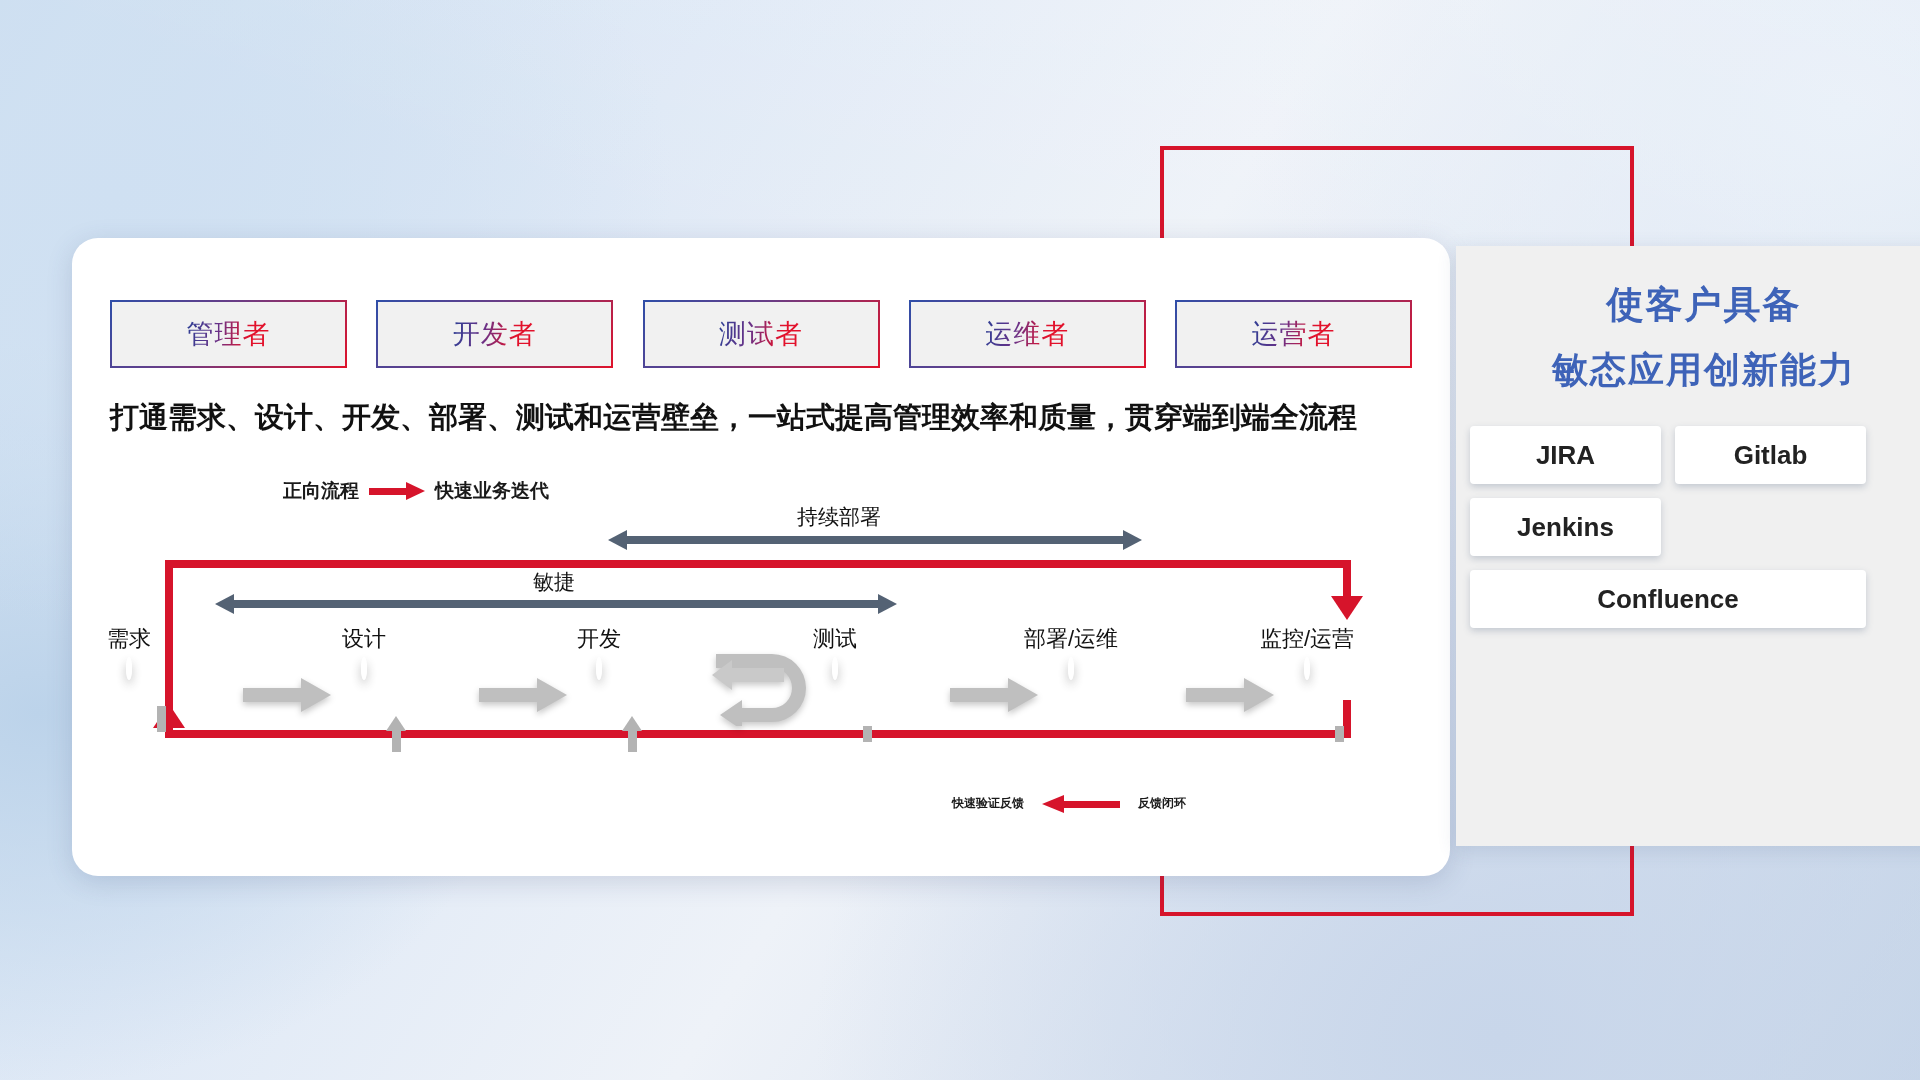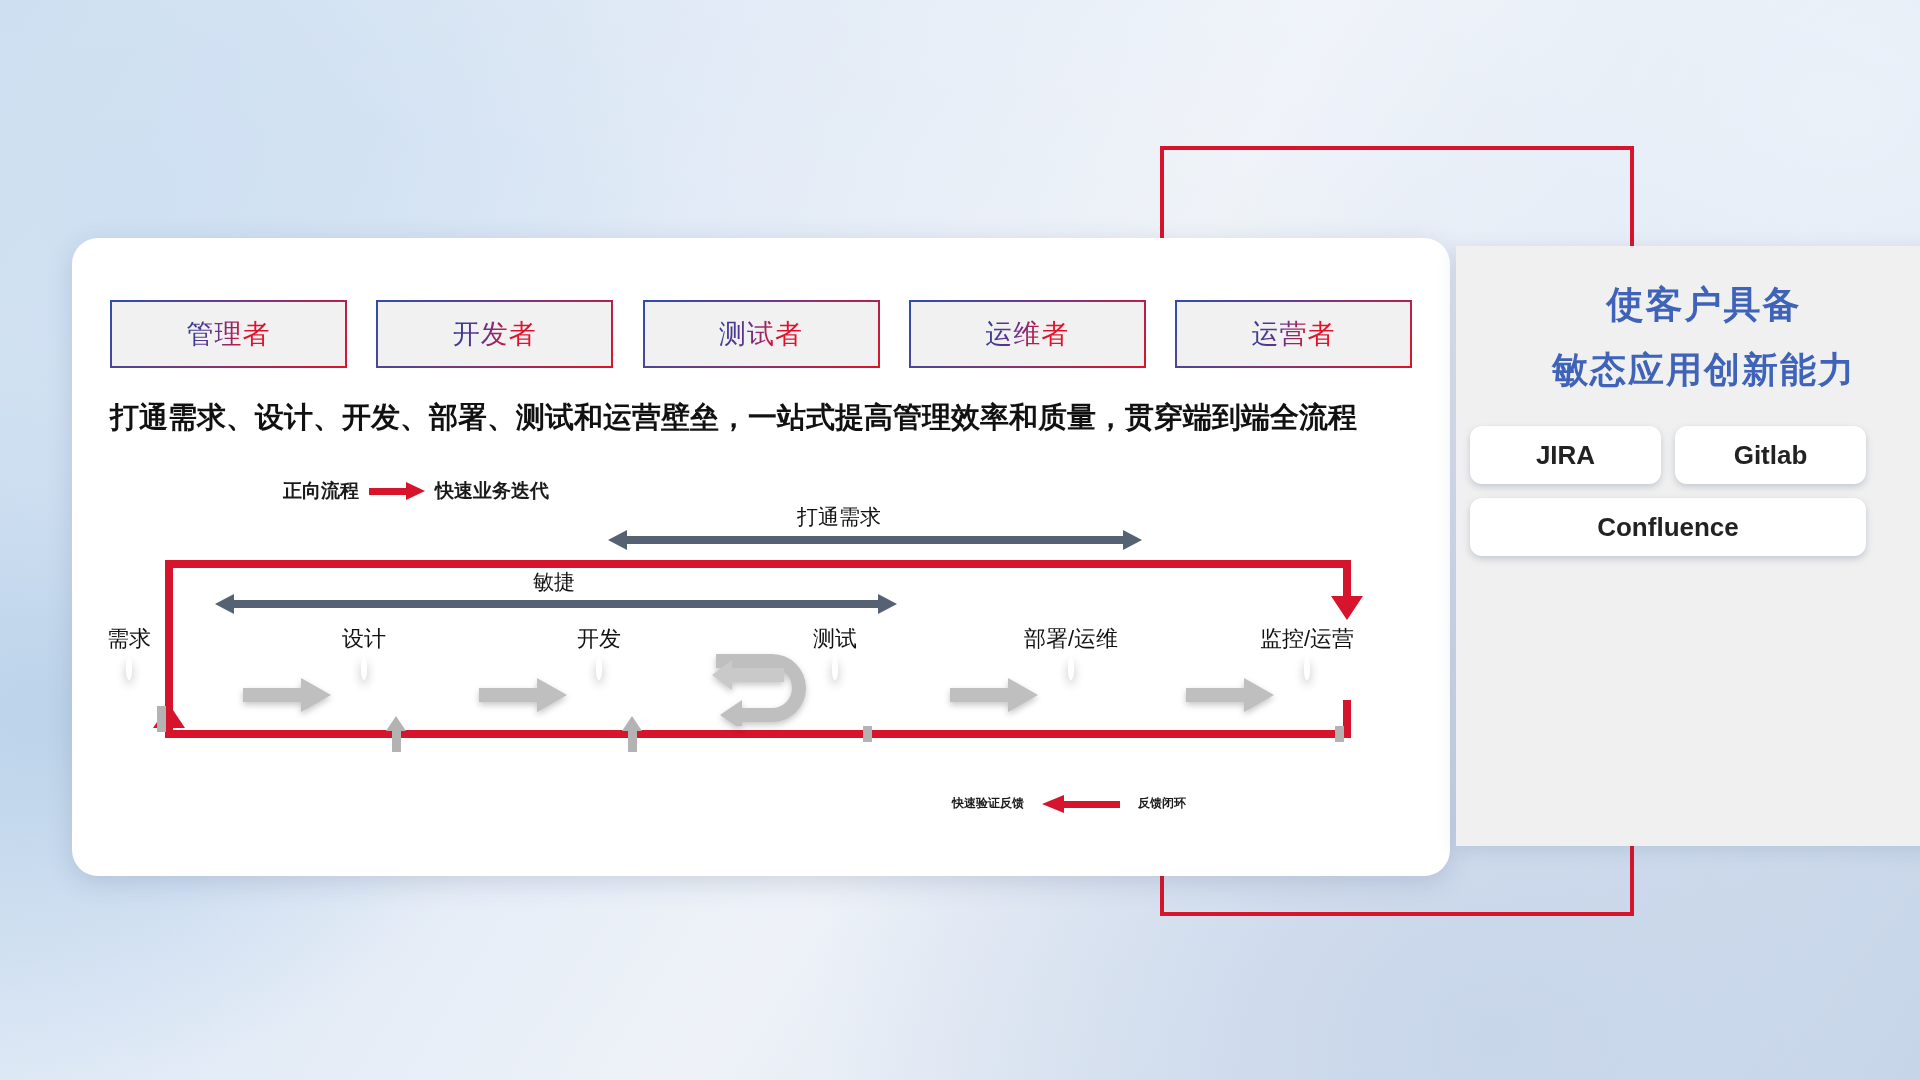--- a/index.html
+++ b/index.html
@@ -215,21 +215,21 @@
     text-align:center;color:#3e63b8;font-weight:bold;
     font-size:37px;letter-spacing:2px;
   }
   #panel-title1{position:absolute;left:0;right:0;top:34px;}
   #panel-title2{position:absolute;left:0;right:0;top:100px;font-size:36px;}
   #tools{
     position:absolute;left:14px;top:180px;width:396px;
     display:flex;flex-wrap:wrap;gap:14px 14px;
   }
   .tool-chip{
-    height:58px;border-radius:12px;background:#fff;
+    height:58px;border-radius:4px;background:#fff;
     display:flex;align-items:center;justify-content:center;
     font-size:26px;font-weight:bold;color:#222;
     box-shadow:0 3px 7px rgba(70,90,120,.26);
     box-sizing:border-box;
   }
   .tool-half{width:191px;}
   .tool-full{width:396px;}
 </style>
 </head>
 <body>
@@ -262,21 +262,21 @@
 </div>
 
 <div id="headline">打通需求、设计、开发、部署、测试和运营壁垒，一站式提高管理效率和质量，贯穿端到端全流程</div>
 
 <div id="legend-forward">
   <span>正向流程</span>
   <span class="mini-arrow-r"></span>
   <span>快速业务迭代</span>
 </div>
 
-<div class="band-label" id="label-cd">打通需求</div>
+<div class="band-label" id="label-cd">持续部署</div>
 <div class="dbl-arrow" id="arrow-cd">
   <span class="head-l"></span>
   <span class="shaft"></span>
   <span class="head-r"></span>
 </div>
 
 <div id="loop-top"></div>
 <div id="loop-right"></div>
 <div id="loop-right-head"></div>
 <div id="loop-left"></div>
@@ -366,15 +366,16 @@
   <span class="mini-arrow-l"></span>
   <span>反馈闭环</span>
 </div>
 
 <div id="panel">
   <div class="panel-title" id="panel-title1">使客户具备</div>
   <div class="panel-title" id="panel-title2">敏态应用创新能力</div>
   <div id="tools">
     <div class="tool-chip tool-half">JIRA</div>
     <div class="tool-chip tool-half">Gitlab</div>
+    <div class="tool-chip tool-half">Jenkins</div>
     <div class="tool-chip tool-full">Confluence</div>
   </div>
 </div>
 
 </body></html>

